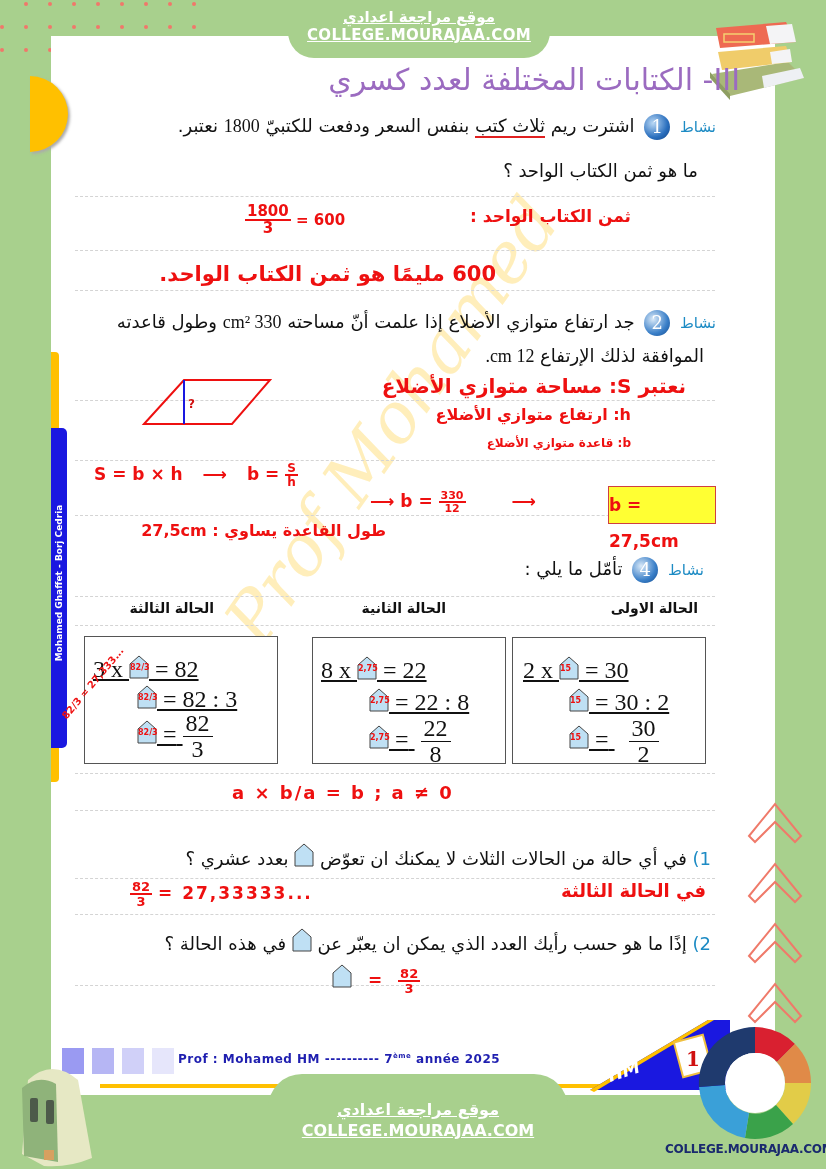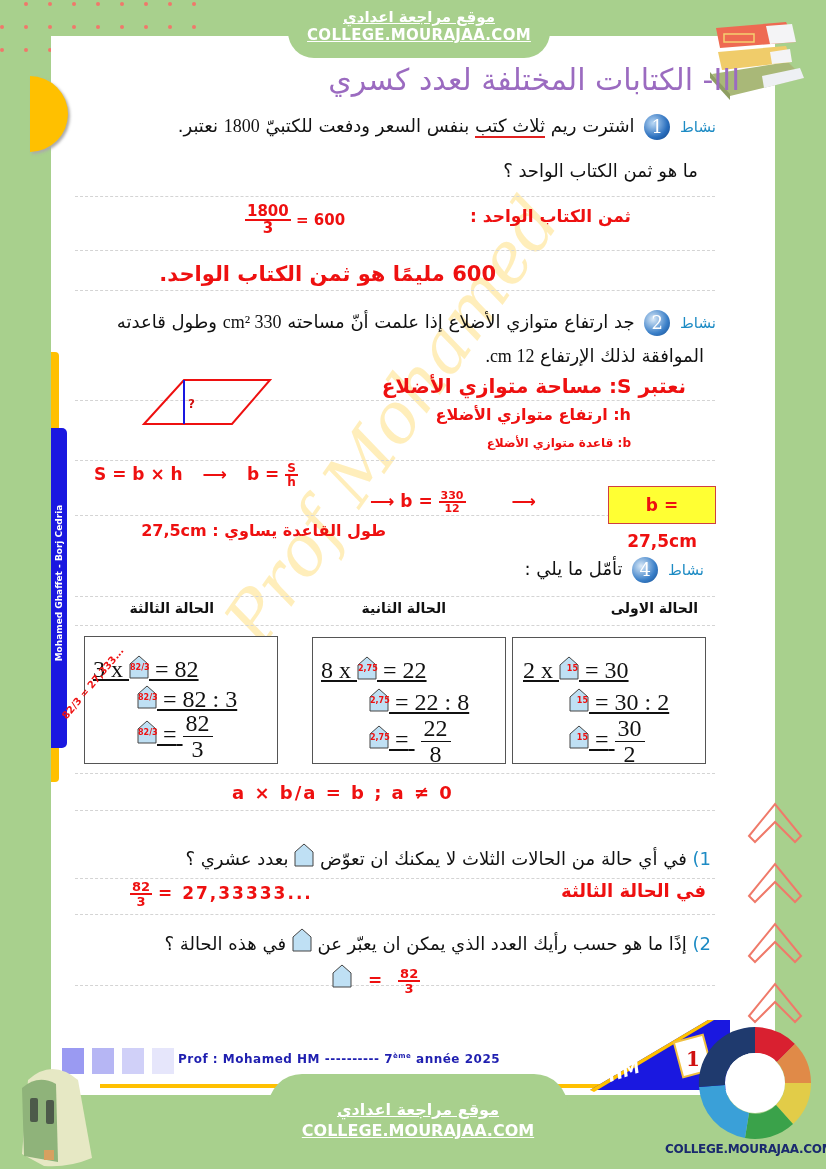--- a/index.html
+++ b/index.html
@@ -38,28 +38,28 @@
   .hw { position: absolute; color: #ee1010; font-family: "DejaVu Sans", sans-serif; font-weight: bold; white-space: nowrap; }
   .hw-rtl { direction: rtl; }
   .frac { display: inline-block; vertical-align: middle; text-align: center; line-height: 1; }
   .frac .n { display: block; border-bottom: 2px solid currentColor; padding: 0 2px; }
   .frac .d { display: block; }
 
   .sidebar-tab { position: absolute; left: 51px; top: 428px; width: 16px; height: 320px; background: #1a18e0; border-radius: 0 5px 5px 0; }
   .sidebar-tab span { position: absolute; left: -150px; top: 150px; width: 316px; transform: rotate(-90deg); color: #fff; font-size: 9px; font-weight: bold; text-align: center; white-space: nowrap; }
   .sidebar-yellow { position: absolute; left: 51px; top: 352px; width: 8px; height: 430px; background: #ffc000; border-radius: 0 4px 4px 0; }
 
-  .result-box { position: absolute; left: 608px; top: 486px; width: 108px; height: 38px; background: #ffff33; border: 1px solid #d04040; color: #ee1010; font-weight: bold; font-size: 17px; text-align: center; line-height: 36px; font-family: "DejaVu Sans", sans-serif; }
+  .result-box { position: absolute; left: 608px; top: 486px; width: 108px; height: 38px; background: #ffff33; border: 1px solid #d04040; color: #ee1010; font-weight: bold; font-size: 17px; line-height: 36px; font-family: "DejaVu Sans", sans-serif; }
 
   .case-head { position: absolute; direction: rtl; font-size: 14px; font-weight: bold; color: #111; white-space: nowrap; }
   .case-box { position: absolute; border: 1.5px solid #555; background: #fff; font-family: "Liberation Serif", serif; font-size: 24px; color: #111; }
   .case-row { position: absolute; white-space: nowrap; text-decoration: underline; }
   .house { display: inline-block; position: relative; width: 20px; height: 24px; vertical-align: -2px; }
   .house svg { position: absolute; left: 0; top: 0; }
-  .house .fill { position: absolute; left: 1px; top: 9px; width: 18px; font-size: 8px; color: #ee1010; font-weight: bold; font-family: "DejaVu Sans", sans-serif; text-align: right; line-height: 7px; }
+  .house .fill { position: absolute; left: 1px; top: 9px; width: 18px; font-size: 8px; color: #ee1010; font-weight: bold; font-family: "DejaVu Sans", sans-serif; text-align: left; line-height: 7px; }
   .frac-serif { display: inline-block; vertical-align: middle; text-align: center; line-height: 1.05; }
   .frac-serif .n { display: block; border-bottom: 1.5px solid #111; padding: 0 3px; }
 
   .q-num { color: #1d8bc4; }
 
   .watermark { position: absolute; left: 130px; top: 380px; font-size: 70px; color: rgba(255, 205, 60, 0.35); transform: rotate(-55deg); font-family: "DejaVu Serif", serif; font-style: italic; white-space: nowrap; }
 
   .chevrons { position: absolute; left: 735px; top: 790px; width: 80px; height: 250px; }
 
   .footer-boxes { position: absolute; left: 62px; top: 1048px; }
@@ -235,21 +235,21 @@
     <span class="house"><svg width="20" height="24">
           <path d="M1 23 V9 L10 1 L19 9 V23 Z" fill="#bfe0f4" stroke="#444" stroke-width="1"></path>
         </svg><span class="fill">15</span></span>
     <span>= 30 : 2</span>
   </div>
   <div class="case-row" style="left:56px;top:78px">
     <span class="house"><svg width="20" height="24">
           <path d="M1 23 V9 L10 1 L19 9 V23 Z" fill="#bfe0f4" stroke="#444" stroke-width="1"></path>
         </svg><span class="fill">15</span></span>
     <span>=</span>
-    <span class="frac-serif" style=""><span class="n">30</span><span class="d">2</span></span>
+    <span class="frac-serif" style="margin-left:14px"><span class="n">30</span><span class="d">2</span></span>
   </div>
 </div>
 
 <div class="case-box" style="left:312px;top:637px;width:194px;height:127px">
   <div class="case-row" style="left:8px;top:18px">
     <span>8 x</span>
     <span class="house"><svg width="20" height="24">
           <path d="M1 23 V9 L10 1 L19 9 V23 Z" fill="#bfe0f4" stroke="#444" stroke-width="1"></path>
         </svg><span class="fill">2,75</span></span>
     <span>= 22</span>

